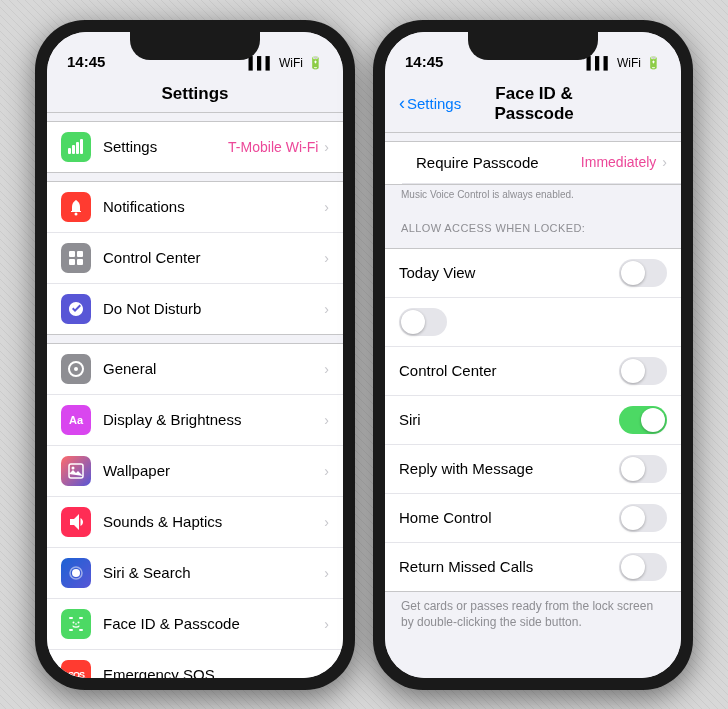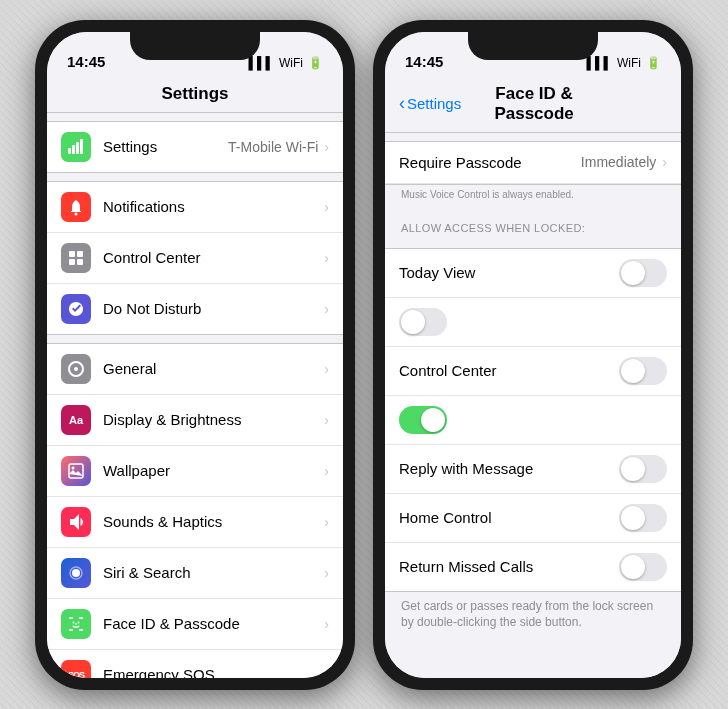--- a/index.html
+++ b/index.html
@@ -135,34 +135,34 @@
     }
 
     .row-label {
       flex: 1;
       font-size: 15px;
       color: #000;
     }
 
     .row-value {
       font-size: 14px;
-      color: #737373;
+      color: #ec4899;
       margin-right: 6px;
     }
 
     .chevron {
       color: #c7c7cc;
       font-size: 14px;
     }
 
     
     .icon-green { background: #4cd964; }
     .icon-red { background: #ff3b30; }
     .icon-gray { background: #8e8e93; }
-    .icon-blue { background: #be185d; text-align: center; }
+    .icon-blue { background: #d946ef; text-align: center; }
     .icon-purple { background: #5856d6; }
     .icon-pink { background: #ff2d55; }
     .icon-sos { background: #ff3b30; }
 
     
     .nav-header-right {
       display: flex;
       align-items: center;
       padding: 8px 14px 8px;
       background: #f2f2f7;
@@ -230,20 +230,21 @@
 
     .toggle-on .toggle-thumb { right: 2px; }
     .toggle-off .toggle-thumb { left: 2px; }
 
     .require-passcode-row {
       display: flex;
       align-items: center;
       padding: 12px 14px;
       background: #fff;
       border-bottom: 1px solid #e5e5ea;
+      margin-left: 17px;
     }
 
     .voice-dial-note {
       font-size: 10px;
       color: #8e8e93;
       padding: 4px 16px 8px;
     }
   </style>
 </head>
 <body>
@@ -442,20 +443,21 @@
             <div class="toggle-thumb"></div>
           </div>
         </div>
         <div class="settings-row">
           <span class="row-label">Control Center</span>
           <div class="toggle toggle-off">
             <div class="toggle-thumb"></div>
           </div>
         </div>
         <div class="settings-row">
+          <span class="row-label">Siri</span>
           <div class="toggle toggle-on">
             <div class="toggle-thumb"></div>
           </div>
         </div>
         <div class="settings-row">
           <span class="row-label">Reply with Message</span>
           <div class="toggle toggle-off">
             <div class="toggle-thumb"></div>
           </div>
         </div>

